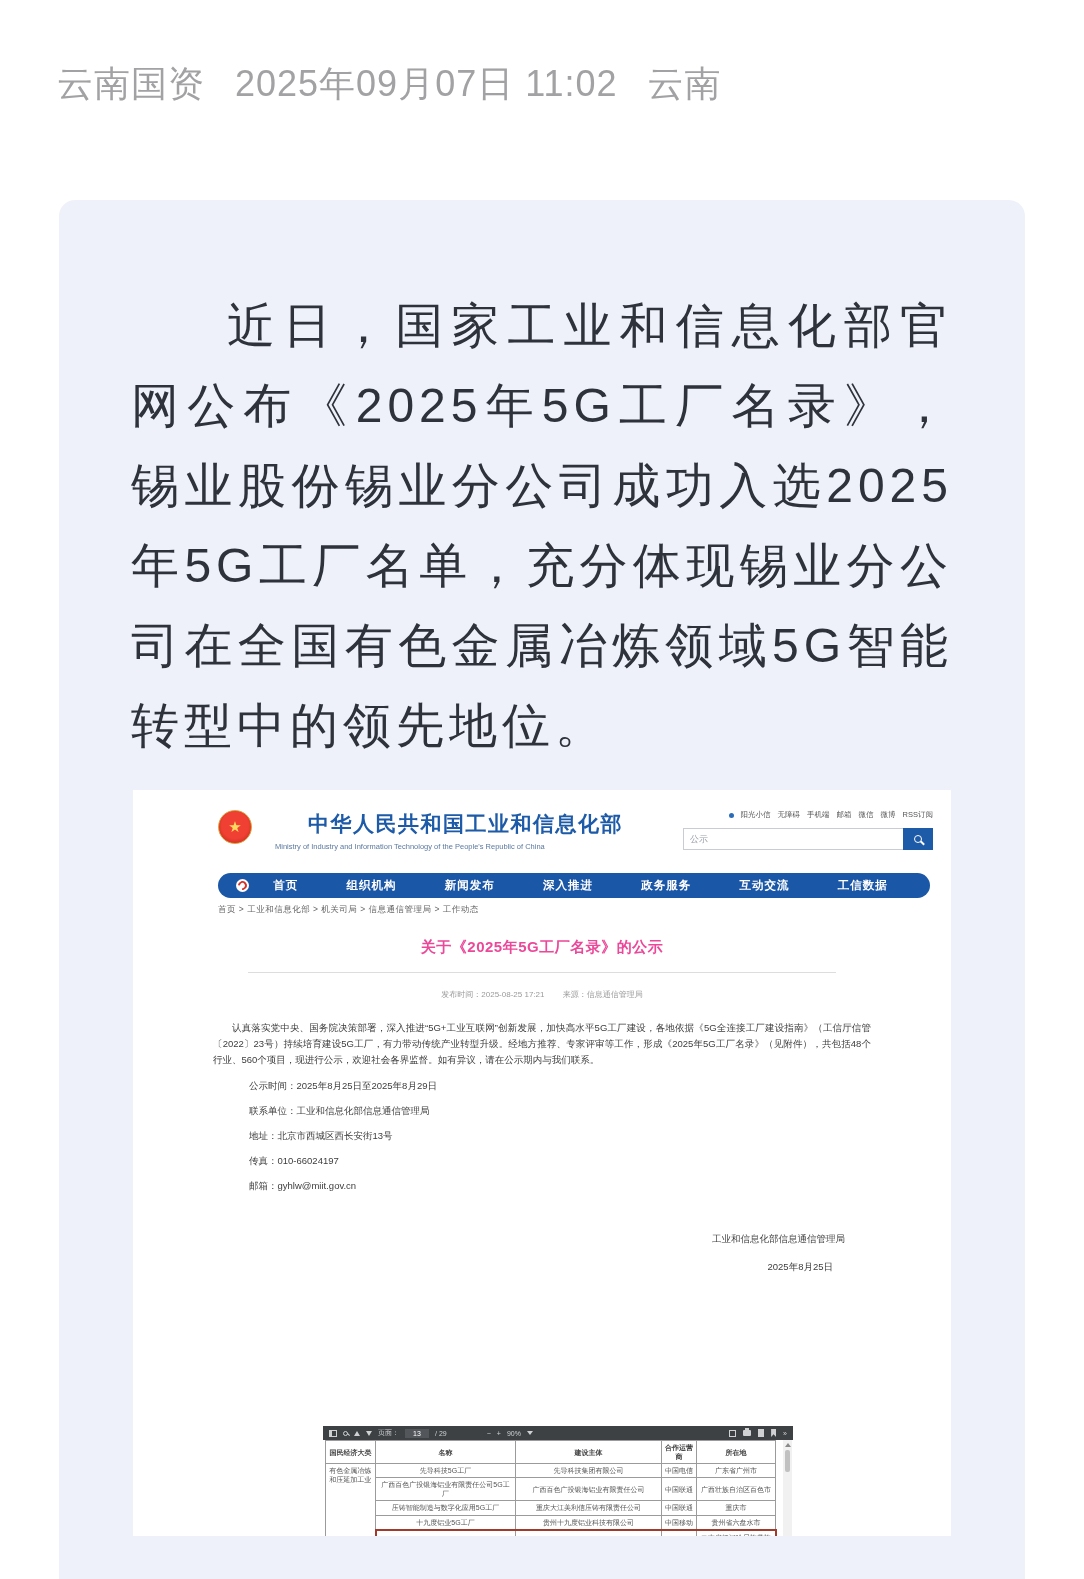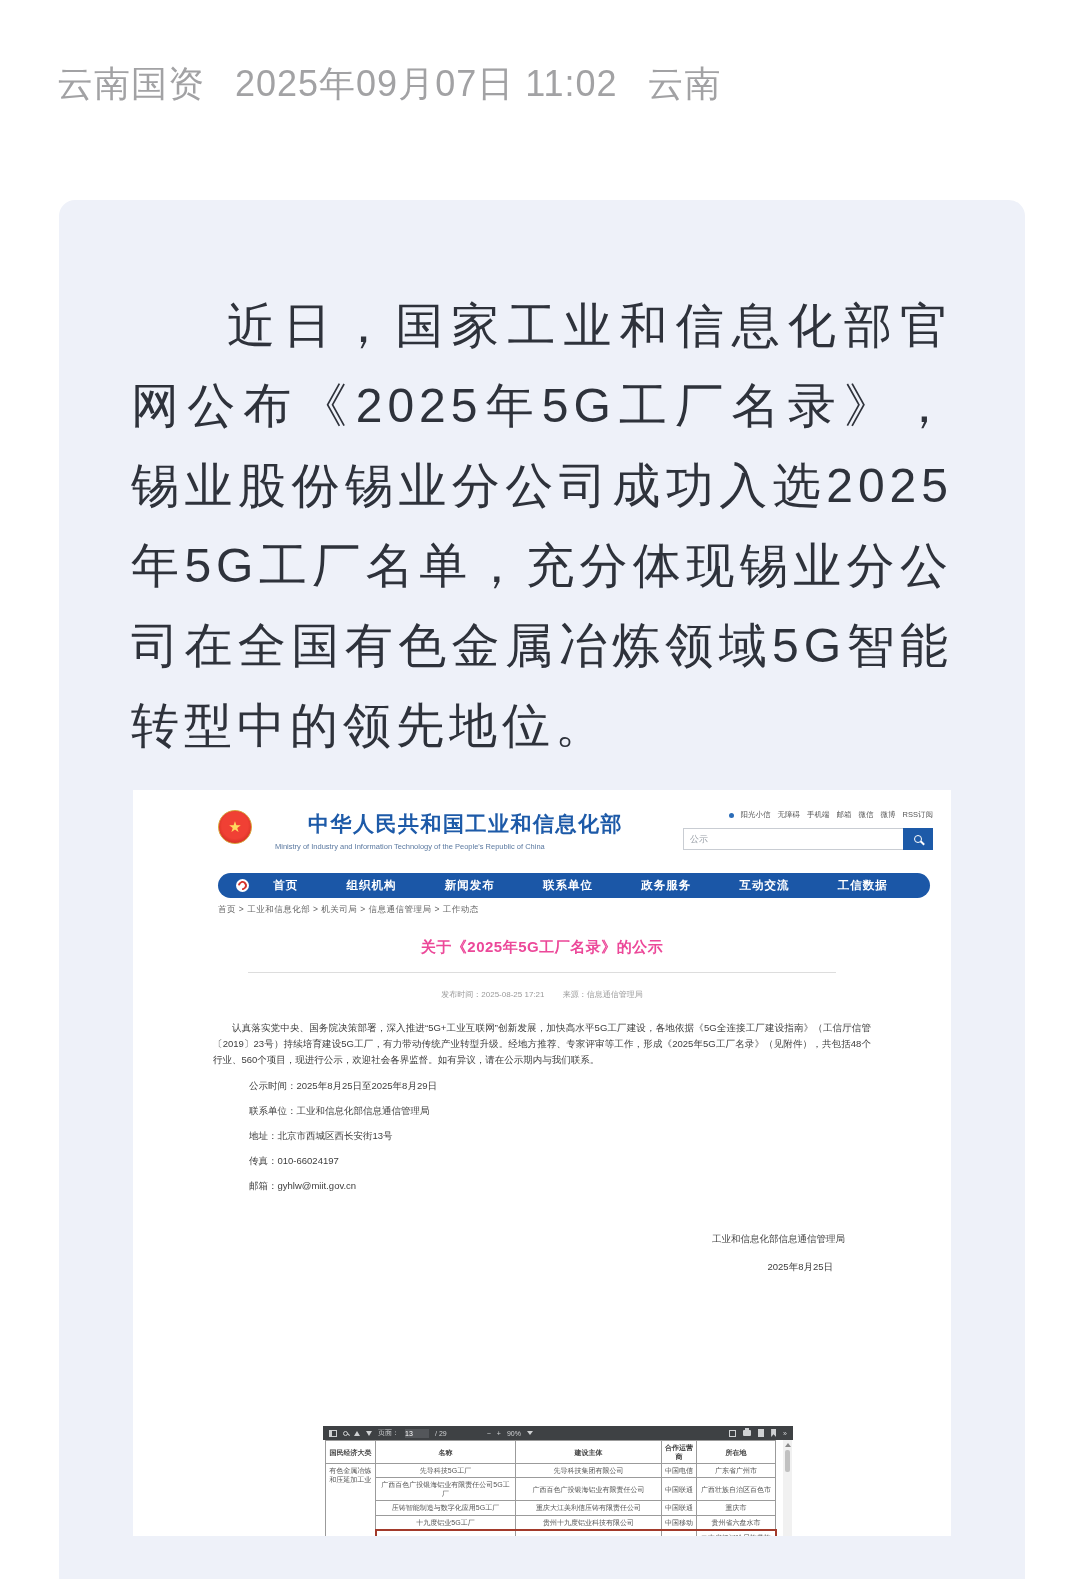--- a/index.html
+++ b/index.html
@@ -75,21 +75,21 @@
   .i-sidebar { width:8px; height:7px; border:1px solid #cfd1d3; position:relative; display:inline-block; }
   .i-sidebar::before { content:''; position:absolute; left:0; top:0; bottom:0; width:2px; background:#cfd1d3; }
   .mag-s { width:5px; height:5px; border:1.2px solid #cfd1d3; border-radius:50%; position:relative; display:inline-block; }
   .mag-s::after { content:''; position:absolute; width:3px; height:1.2px; background:#cfd1d3;
     right:-2.5px; bottom:-1px; transform:rotate(45deg); }
   .tri-up { width:0; height:0; border-left:3.5px solid transparent; border-right:3.5px solid transparent;
     border-bottom:5px solid #cfd1d3; display:inline-block; }
   .tri-down { width:0; height:0; border-left:3.5px solid transparent; border-right:3.5px solid transparent;
     border-top:5px solid #cfd1d3; display:inline-block; }
   .page-input { width:24px; height:9px; background:#53565a; border:none; color:#fff; font-size:7px;
-    text-align:left; outline:none; }
+    text-align:center; outline:none; }
   .caret-down { width:0; height:0; border-left:3px solid transparent; border-right:3px solid transparent;
     border-top:4px solid #cfd1d3; display:inline-block; }
   .i-square { width:7px; height:7px; border:1px solid #cfd1d3; display:inline-block; }
   .i-print { width:8px; height:6px; background:#cfd1d3; border-radius:1px; position:relative; display:inline-block; }
   .i-print::before { content:''; position:absolute; left:2px; top:-2px; width:4px; height:2px; background:#cfd1d3; }
   .i-doc { width:6px; height:8px; background:#cfd1d3; display:inline-block; }
   .i-bookmark { width:5px; height:8px; background:#cfd1d3; display:inline-block;
     clip-path:polygon(0 0,100% 0,100% 100%,50% 65%,0 100%); }
 
   .pdf-table-wrap { position:relative; }
@@ -148,37 +148,37 @@
           </div>
         </div>
       </div>
 
       <div class="navbar">
         <span class="navlogo"></span>
         <div class="nav-items">
             <span class="nav-item">首页</span>
             <span class="nav-item">组织机构</span>
             <span class="nav-item">新闻发布</span>
-            <span class="nav-item">联系单位</span>
+            <span class="nav-item">深入推进</span>
             <span class="nav-item">政务服务</span>
             <span class="nav-item">互动交流</span>
             <span class="nav-item">工信数据</span>
           </div>
       </div>
 
       <div class="breadcrumb">首页 &gt; 工业和信息化部 &gt; 机关司局 &gt; 信息通信管理局 &gt; 工作动态</div>
 
       <div class="m-article">
         <div class="m-title">关于《2025年5G工厂名录》的公示</div>
         <div class="m-divider"></div>
         <div class="m-meta">
           <span>发布时间：2025-08-25 17:21</span>
           <span>来源：信息通信管理局</span>
         </div>
-        <div class="m-body">认真落实党中央、国务院决策部署，深入推进“5G+工业互联网”创新发展，加快高水平5G工厂建设，各地依据《5G全连接工厂建设指南》（工信厅信管〔2019〕23号）持续培育建设5G工厂，有力带动传统产业转型升级。经地方推荐、专家评审等工作，形成《2025年5G工厂名录》（见附件），共包括48个行业、560个项目，现进行公示，欢迎社会各界监督。如有异议，请在公示期内与我们联系。</div>
+        <div class="m-body">认真落实党中央、国务院决策部署，深入推进“5G+工业互联网”创新发展，加快高水平5G工厂建设，各地依据《5G全连接工厂建设指南》（工信厅信管〔2022〕23号）持续培育建设5G工厂，有力带动传统产业转型升级。经地方推荐、专家评审等工作，形成《2025年5G工厂名录》（见附件），共包括48个行业、560个项目，现进行公示，欢迎社会各界监督。如有异议，请在公示期内与我们联系。</div>
         <div class="m-line">公示时间：2025年8月25日至2025年8月29日</div>
         <div class="m-line">联系单位：工业和信息化部信息通信管理局</div>
         <div class="m-line">地址：北京市西城区西长安街13号</div>
         <div class="m-line">传真：010-66024197</div>
         <div class="m-line">邮箱：gyhlw@miit.gov.cn</div>
         <div class="m-sign">工业和信息化部信息通信管理局</div>
         <div class="m-signdate">2025年8月25日</div>
       </div>
 
       <div class="pdf">

